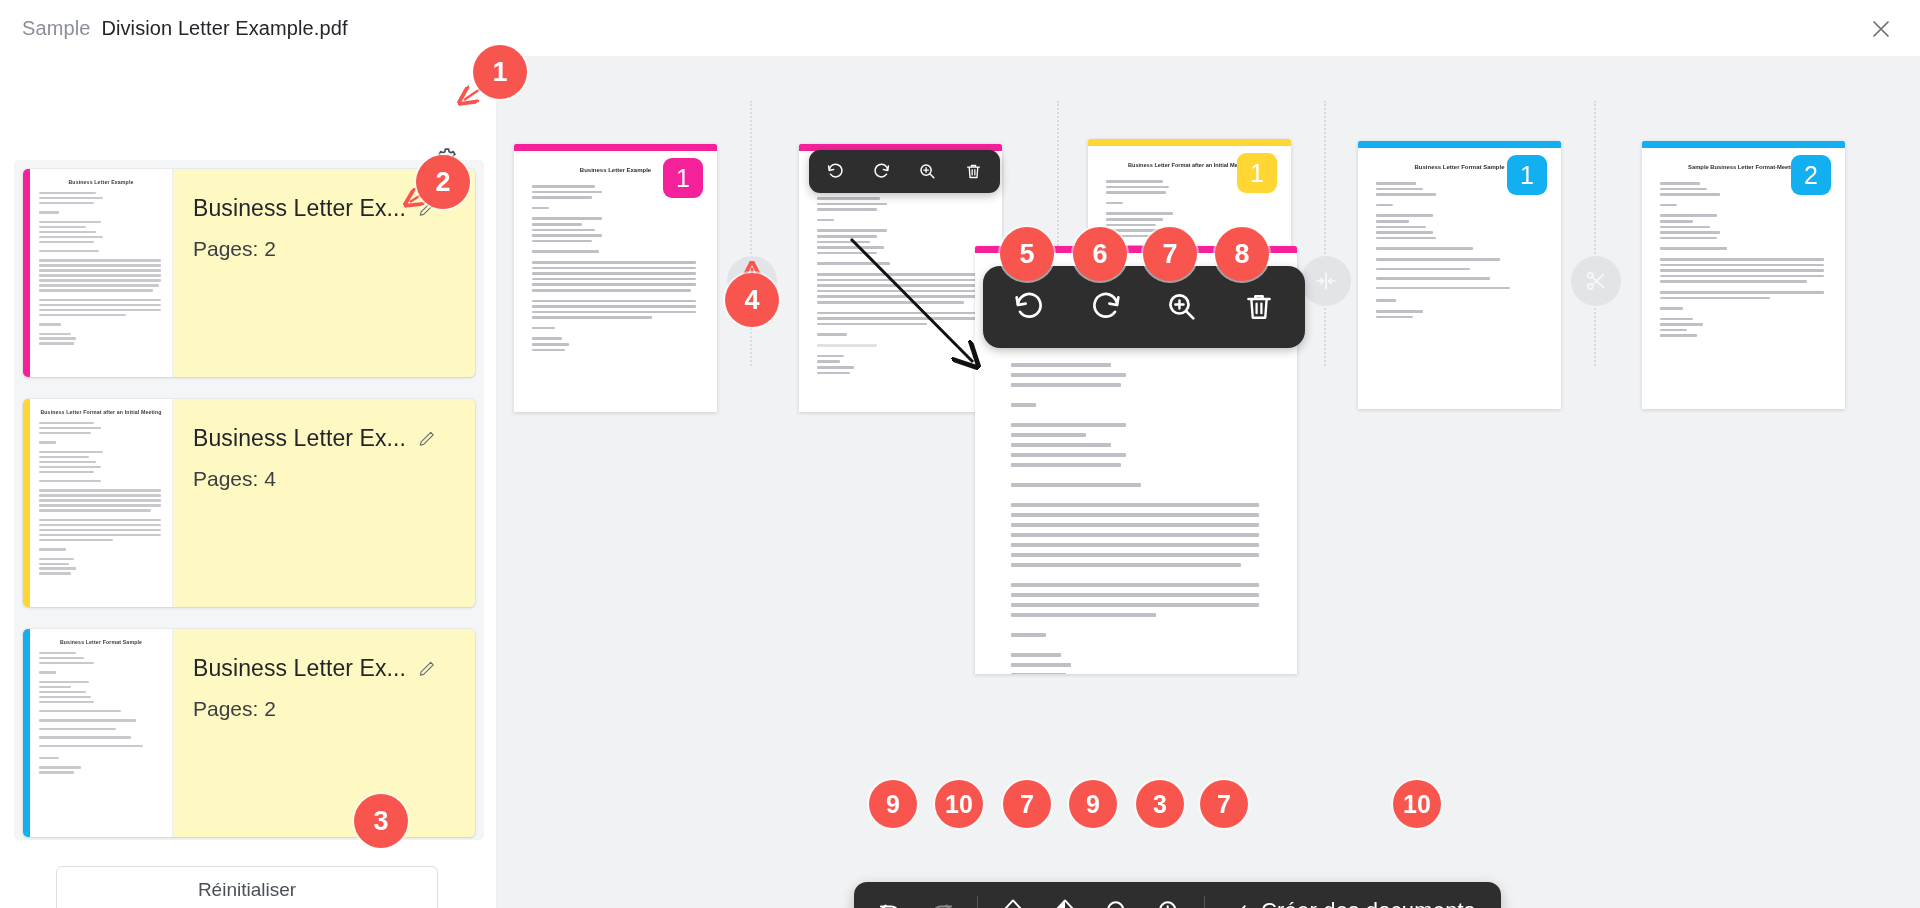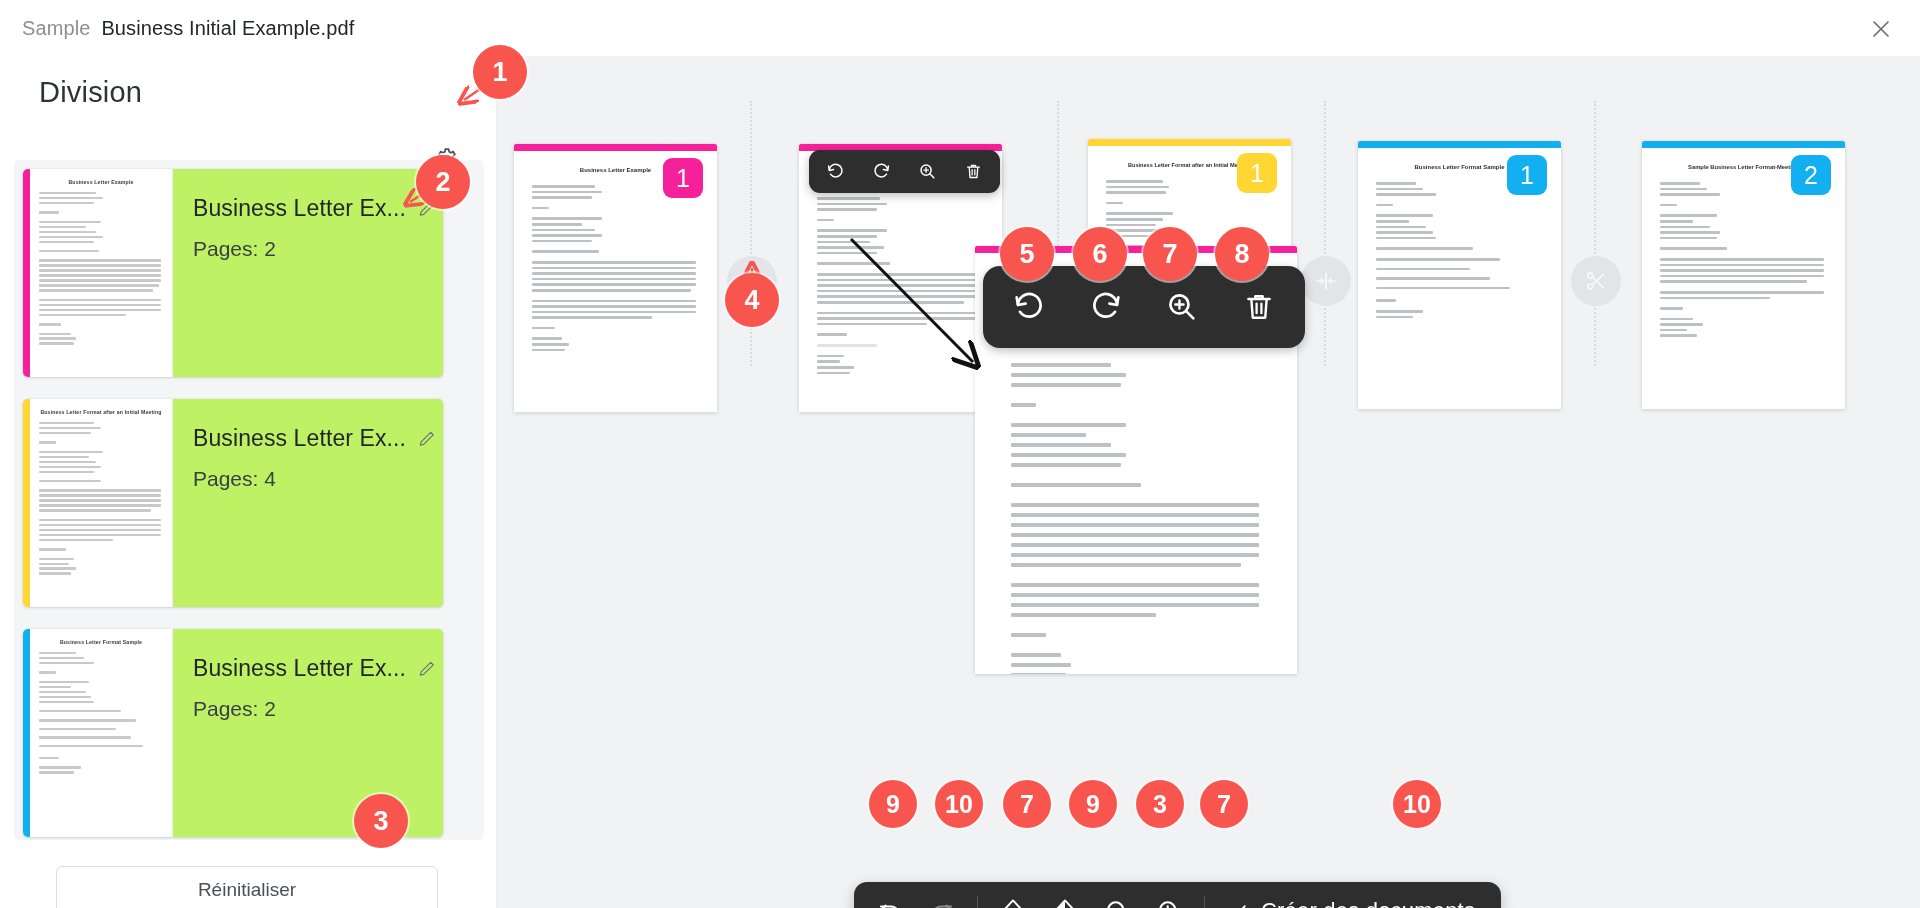--- a/index.html
+++ b/index.html
@@ -54,22 +54,22 @@
   .cards-scroll{
     position:absolute;left:14px;top:104px;width:470px;height:680px;
     background:#f4f5f7;
     border-radius:5px;
     overflow:hidden;
     box-sizing:border-box;
     padding:9px 9px 0 9px;
   }
   .doc-card{
     position:relative;
-    width:420px;height:208px;
-    background:#bef264;
+    width:452px;height:208px;
+    background:#fef9c3;
     border-radius:5px;
     box-shadow:0 1px 3px rgba(20,25,35,.13), 0 0 0 1px rgba(20,25,35,.035);
     margin-bottom:22px;
     display:flex;
     overflow:hidden;
   }
   .card-thumb{
     position:relative;width:149px;height:208px;background:#ffffff;
     border-right:1px solid #eceef0;
     flex:0 0 149px;
@@ -209,33 +209,30 @@
   .ann-arrow{position:absolute;z-index:89;}
 
   
   .black-arrow{position:absolute;z-index:25;pointer-events:none;}
 </style>
 </head>
 <body>
 
 <div class="topbar">
   <span class="t-split">Sample</span>
-  <span class="t-file">Business Initial Example.pdf</span>
+  <span class="t-file">Division Letter Example.pdf</span>
   <div class="close-btn">
     <svg width="22" height="22" viewBox="0 0 22 22">
       <path d="M4 4 L18 18 M18 4 L4 18" stroke="#6b6f76" stroke-width="1.7" fill="none" stroke-linecap="round"></path>
     </svg>
   </div>
 </div>
 
 <div class="left-panel">
 
-  <div class="panel-head">
-    <div class="panel-title">Division</div>
-  </div>
 
   <div class="gear-btn">
     <svg width="28" height="28" viewBox="0 0 24 24">
       <path fill="none" stroke="#4b5058" stroke-width="1.5" stroke-linejoin="round" d="M10.6 2.6h2.8l.4 2.1 1.6.9 2-.9 1.4 2.4-1.6 1.4v1.9l1.6 1.4-1.4 2.4-2-.9-1.6.9-.4 2.1h-2.8l-.4-2.1-1.6-.9-2 .9-1.4-2.4 1.6-1.4v-1.9L5.2 7.1l1.4-2.4 2 .9 1.6-.9z" transform="translate(0,1)"></path>
       <circle cx="12" cy="12" r="2.8" fill="none" stroke="#4b5058" stroke-width="1.5"></circle>
     </svg>
   </div>
 
   <div class="cards-scroll">
 

